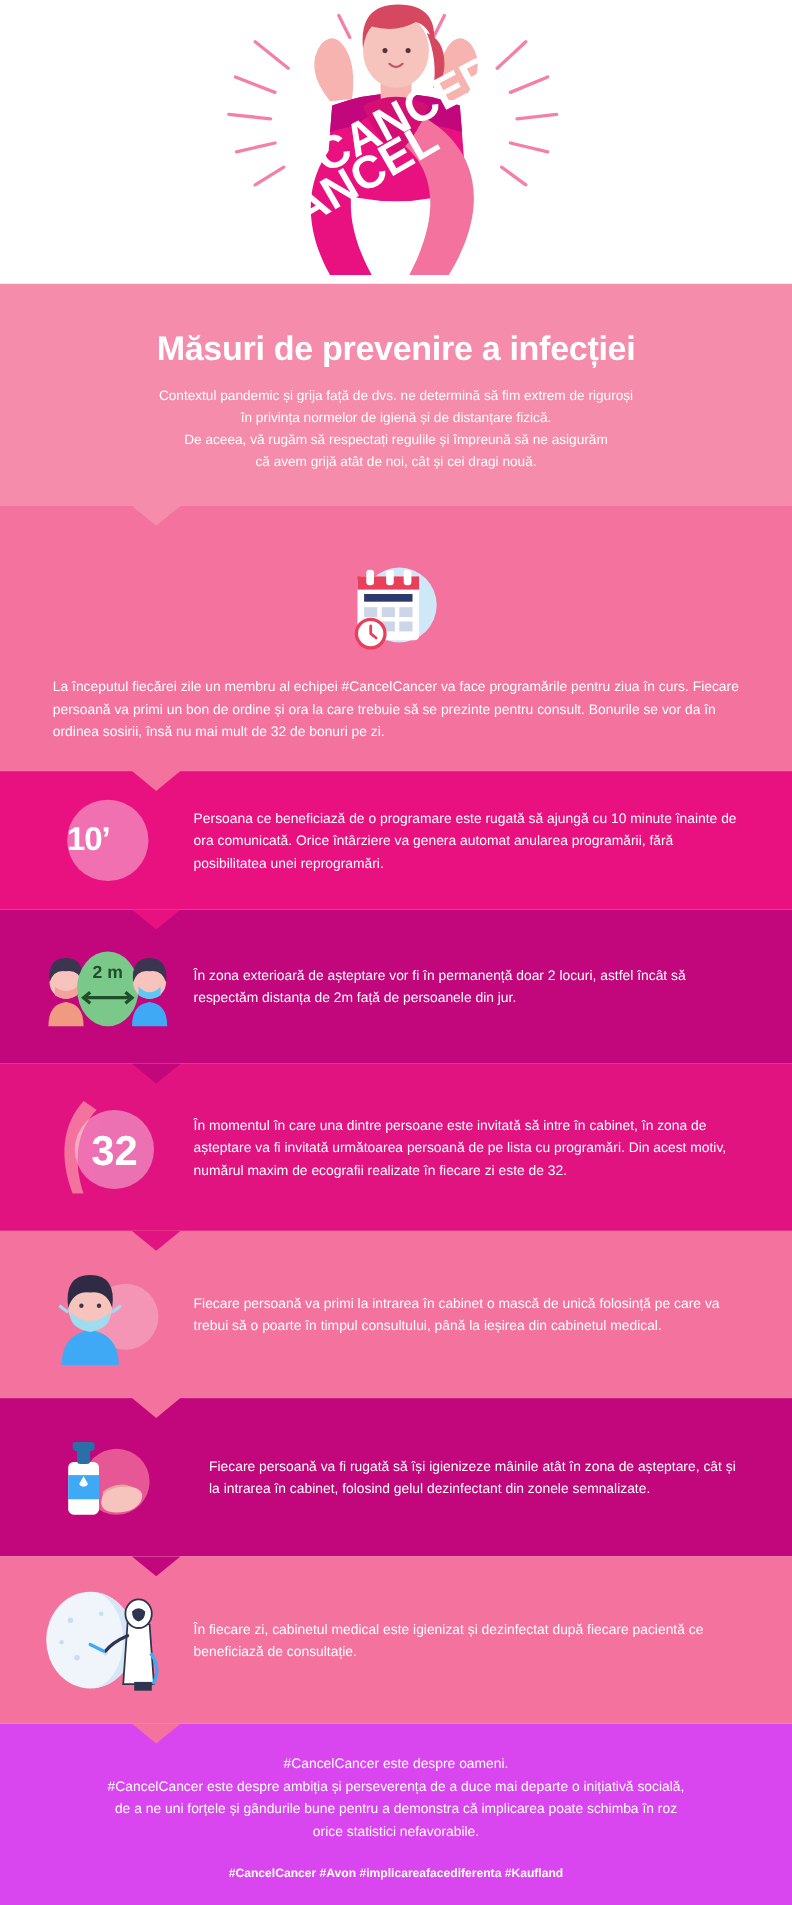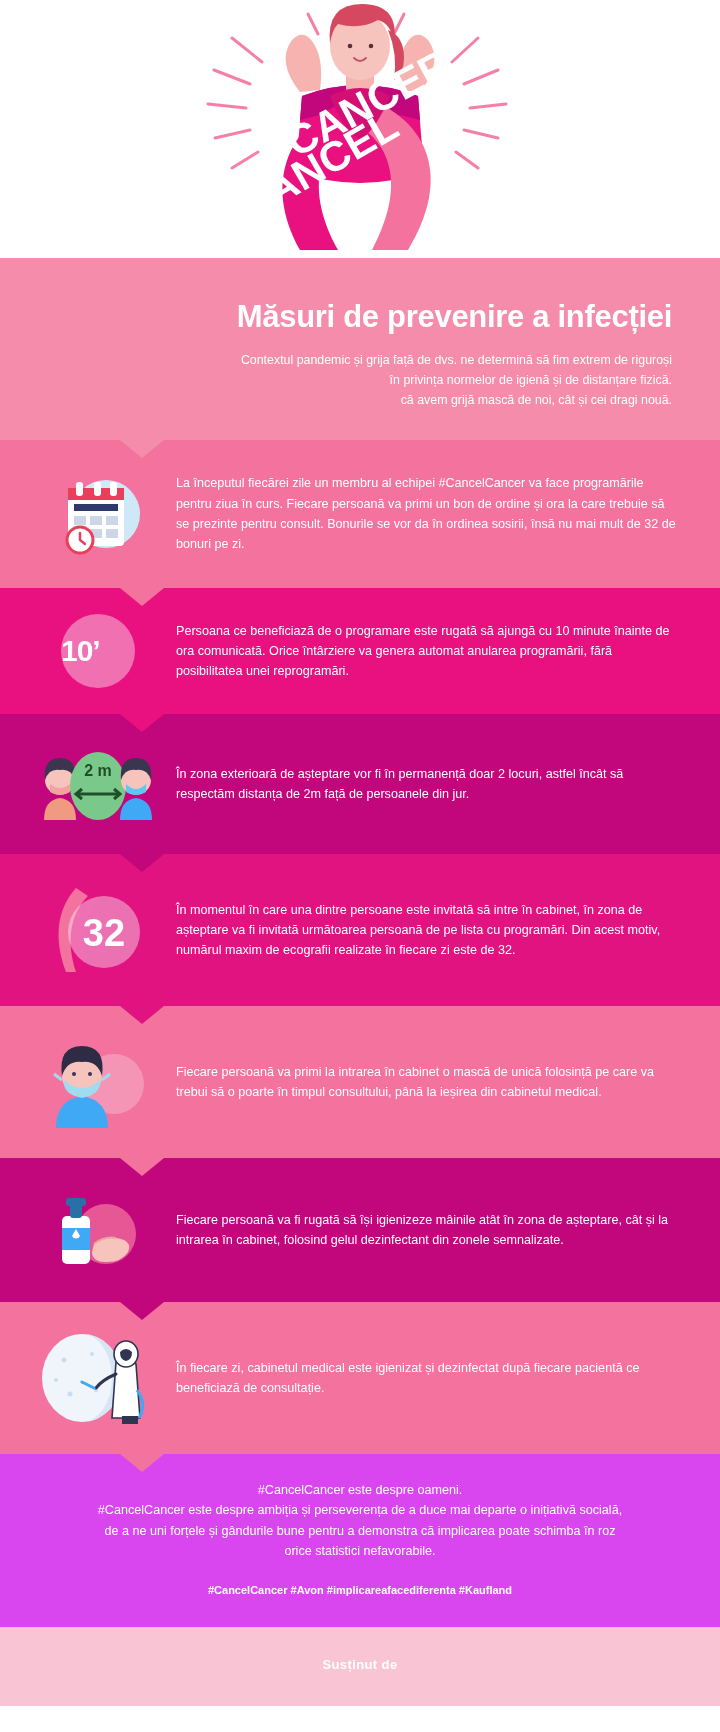--- a/index.html
+++ b/index.html
@@ -17,21 +17,21 @@
     background: #ffffff;
     position: relative;
     overflow: hidden;
   }
   .hero-art { position: absolute; left: 0; top: 0; width: 720px; height: 258px; }
 
   
   .title-band {
     background: #f58cab;
     padding: 40px 48px 30px;
-    text-align: right;
+    text-align: center;
     position: relative;
   }
   .title {
     color: #ffffff;
     font-size: 31px;
     font-weight: bold;
     line-height: 1.22;
     letter-spacing: -0.3px;
   }
   .intro {
@@ -69,26 +69,26 @@
   }
   .rule .body {
     flex: 1 1 auto;
     color: #ffffff;
     font-size: 12.6px;
     line-height: 1.62;
     font-weight: 500;
     padding-left: 14px;
   }
 
-  .bg-light   { background: #f3739e; --notch: #f58cab; }
+  .bg-light   { background: #f3739e; flex-direction: column; --notch: #f58cab; }
   .bg-mid     { background: #e8117f; --notch: #f3739e; }
   .bg-deep    { background: #c2067c; --notch: #e8117f; }
   .bg-mid2    { background: #e01380; --notch: #c2067c; }
   .bg-light2  { background: #f3739e; --notch: #e01380; }
-  .bg-deep2   { background: #c2067c; --notch: #f3739e; }
+  .bg-deep2   { background: #c2067c; gap: 14px; --notch: #f3739e; }
   .bg-light3  { background: #f3739e; --notch: #c2067c; }
 
   
   .badge-circle {
     width: 74px; height: 74px;
     border-radius: 50%;
     background: rgba(255,255,255,0.40);
     display: flex; align-items: center; justify-content: flex-start;
     color: #ffffff;
     font-weight: bold;
@@ -187,21 +187,22 @@
     </svg>
   </div>
 
   <div class="title-band">
     <div class="title">
       <div>Măsuri de prevenire a infecției</div>
     </div>
     <div class="intro">
       <div>Contextul pandemic și grija față de dvs. ne determină să fim extrem de riguroși</div>
       <div>în privința normelor de igienă și de distanțare fizică.</div>
-      <div>că avem grijă mască de noi, cât și cei dragi nouă.</div>
+      <div>De aceea, vă rugăm să respectați regulile și împreună să ne asigurăm</div>
+      <div>că avem grijă atât de noi, cât și cei dragi nouă.</div>
     </div>
   </div>
 
   <div class="rule bg-light">
     <span class="notch"></span>
     <div class="icon-cell">
       <svg width="108" height="96" viewBox="0 0 108 96">
         <circle cx="62" cy="48" r="34" fill="#cfe8f7"></circle>
         <rect x="24" y="22" width="56" height="58" rx="4" fill="#ffffff"></rect>
         <rect x="24" y="22" width="56" height="12" fill="#e8405a"></rect>

